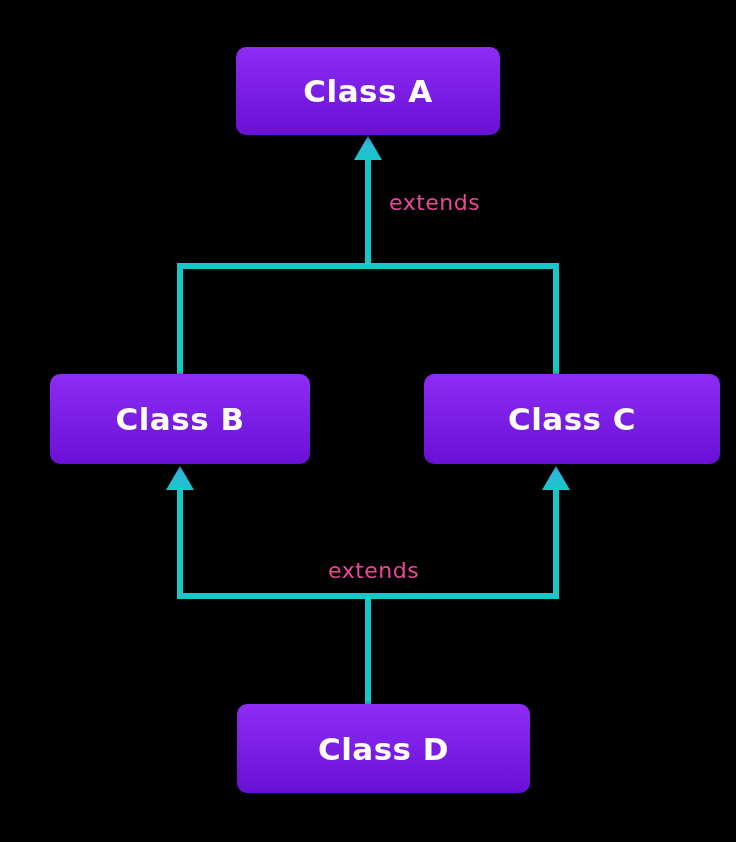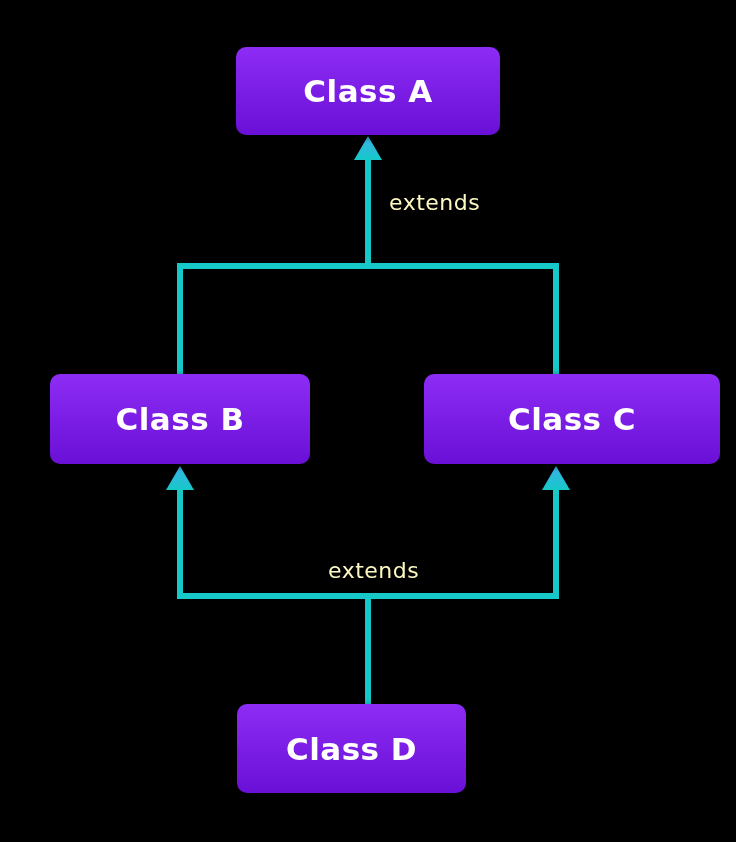--- a/index.html
+++ b/index.html
@@ -24,21 +24,21 @@
     justify-content: center;
     color: #ffffff;
     font-size: 31px;
     font-weight: bold;
     letter-spacing: 0.5px;
     box-shadow: 0 2px 6px rgba(0,0,0,0.6);
   }
   .node-a { left: 236px; top: 47px;  width: 264px; height: 88px; }
   .node-b { left: 50px;  top: 374px; width: 260px; height: 90px; }
   .node-c { left: 424px; top: 374px; width: 296px; height: 90px; }
-  .node-d { left: 237px; top: 704px; width: 229px; height: 89px; }
+  .node-d { left: 237px; top: 704px; width: 293px; height: 89px; }
 
   .edge-line {
     position: absolute;
     background: #16c8c8;
   }
   .arrowhead {
     position: absolute;
     width: 28px;
     height: 24px;
     background: linear-gradient(180deg, #3ab2e8 0%, #16c8c8 100%);
@@ -53,21 +53,21 @@
   
   .arrow-b    { left: 166px; top: 466px; }
   .stub-b     { left: 177px; top: 487px; width: 6px;   height: 112px; }
   .arrow-c    { left: 542px; top: 466px; }
   .stub-c     { left: 553px; top: 487px; width: 6px;   height: 112px; }
   .bottom-h   { left: 177px; top: 593px; width: 382px; height: 6px; }
   .trunk-d    { left: 365px; top: 593px; width: 6px;   height: 112px; }
 
   .edge-label {
     position: absolute;
-    color: #fef9c3;
+    color: #ec4899;
     font-size: 22px;
     font-weight: normal;
     letter-spacing: 0.5px;
     white-space: nowrap;
   }
   .label-top    { left: 389px; top: 190px; }
   .label-bottom { left: 328px; top: 558px; }
 </style>
 </head>
 <body>

